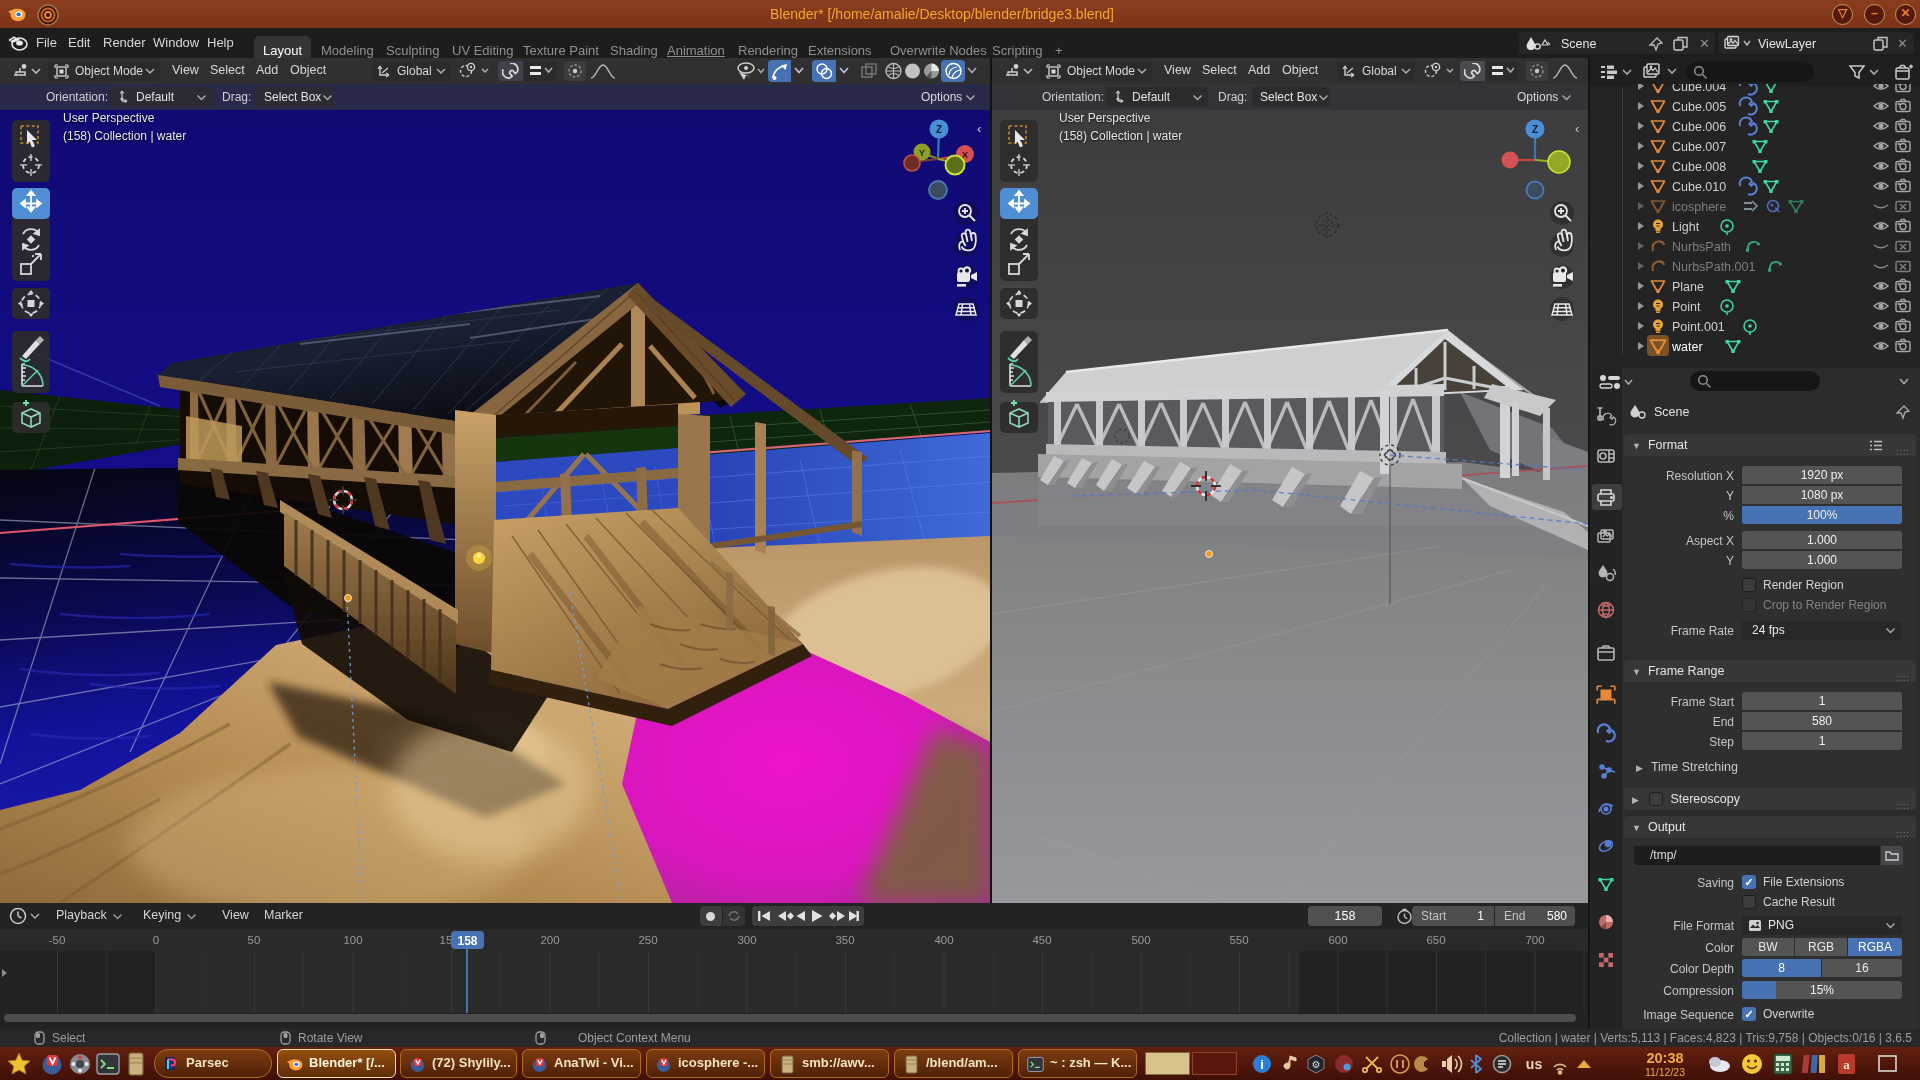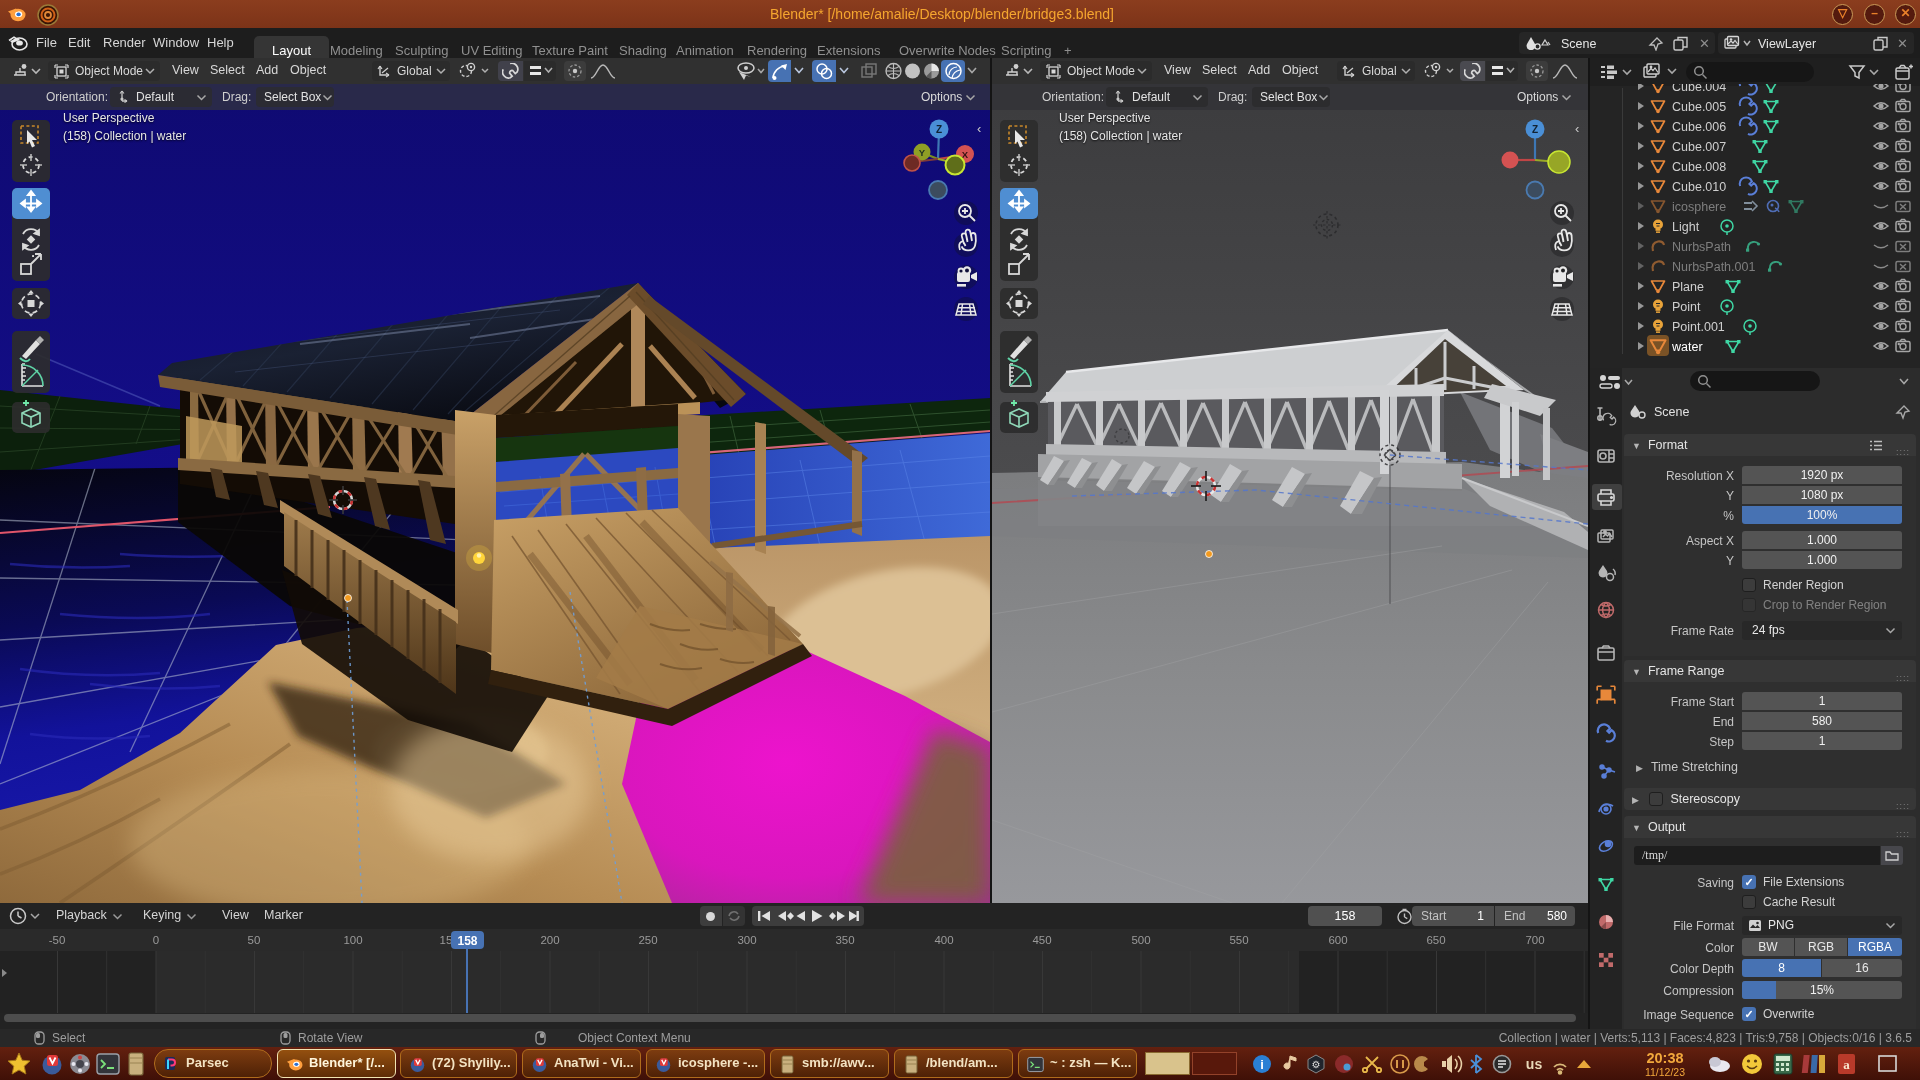--- a/index.html
+++ b/index.html
@@ -8,21 +8,21 @@
   .txt{position:absolute;white-space:nowrap;}
   
   #titlebar{left:0;top:0;width:1920px;height:28px;background:linear-gradient(#8b3d1e,#7c3318);}
   #title-text{left:0;top:6px;width:1884px;text-align:center;color:#f5a62f;font-size:14px;}
   .winbtn{position:absolute;top:4px;width:21px;height:21px;border-radius:50%;
      background:#541a0e;border:1.5px solid #c99a58;box-sizing:border-box;
      color:#e9812a;font-size:12px;text-align:center;line-height:17px;font-weight:bold;}
   
   #menubar{left:0;top:28px;width:1920px;height:30px;background:#1d1d1d;}
   .menuitem{position:absolute;top:35px;color:#d6d6d6;font-size:13px;}
-  .wstab{position:absolute;top:36px;height:30px;line-height:30px;color:#909090;font-size:13px;padding:0 18px;}
+  .wstab{position:absolute;top:36px;height:30px;line-height:30px;color:#909090;font-size:13px;padding:0 9px;}
   .wstab.active{background:#353535;color:#fefefe;border-radius:5px 5px 0 0;}
   
   .vphead{position:absolute;top:58px;height:26px;background:#303030;}
   .vhtxt{position:absolute;top:63px;color:#d8d8d8;font-size:12.5px;}
   .pill{position:absolute;top:61px;height:20px;background:#2b2b2b;border-radius:4px;color:#d8d8d8;font-size:12px;line-height:20px;}
   .orow{color:#cfcfcf;font-size:12px;}
   
   #outliner{left:1590px;top:58px;width:330px;height:310px;background:#242424;}
   #properties{left:1590px;top:368px;width:330px;height:661px;background:#2c2c2c;}
   
@@ -68,21 +68,21 @@
   <div class="menuitem" style="left:68px;">Edit</div>
   <div class="menuitem" style="left:103px;">Render</div>
   <div class="menuitem" style="left:153px;">Window</div>
   <div class="menuitem" style="left:207px;">Help</div>
   <div class="wstab active" style="left:254px;">Layout</div>
   <div class="wstab" style="left:312px;">Modeling</div>
   <div class="wstab" style="left:377px;">Sculpting</div>
   <div class="wstab" style="left:443px;">UV Editing</div>
   <div class="wstab" style="left:514px;">Texture Paint</div>
   <div class="wstab" style="left:601px;">Shading</div>
-  <div class="wstab" style="left:658px;">Animation</div>
+  <div class="wstab" style="left:658px;text-decoration:underline;">Animation</div>
   <div class="wstab" style="left:729px;">Rendering</div>
   <div class="wstab" style="left:799px;">Extensions</div>
   <div class="wstab" style="left:881px;">Overwrite Nodes</div>
   <div class="wstab" style="left:983px;">Scripting</div>
   <div class="wstab" style="left:1046px;">+</div>
 
   <div class="abs" style="left:1519px;top:32px;width:196px;height:22px;background:#262626;border-radius:4px;"></div>
   <svg class="abs" style="left:1526px;top:36px;" width="26" height="14" viewBox="0 0 26 14">
     <path d="M5,1 L9,8 A4.4 4.4 0 1 1 1,8 Z" fill="#e0e0e0"></path>
     <circle cx="11.5" cy="10.5" r="2.6" fill="none" stroke="#e0e0e0" stroke-width="1.3"></circle>
@@ -1359,21 +1359,21 @@
   <div class="val" style="top:344px;">580</div>
   <div class="lbl" style="top:367px;">Step</div>
   <div class="val" style="top:364px;border-radius:0 0 3px 3px;">1</div>
   <div class="txt" style="left:46px;top:392px;color:#c9c9c9;font-size:12.5px;"><span style="font-size:9px;color:#b0b0b0;margin-right:8px;">▶</span>Time Stretching</div>
 
   <div class="phead" style="top:420px;border-radius:4px;"><span class="caret" style="font-size:9px;">▶</span>
     <span class="cb off" style="position:static;display:inline-block;vertical-align:-3px;margin-right:7px;"></span>Stereoscopy<span class="grip">::::</span></div>
 
   <div class="phead" style="top:448px;"><span class="caret">▼</span>Output<span class="grip">::::</span></div>
   <div class="pbody" style="top:470px;height:191px;"></div>
-  <div class="abs" style="left:44px;top:478px;width:246px;height:19px;background:#1d1d1d;border-radius:3px 0 0 3px;color:#dcdcdc;font-size:12px;line-height:19px;"><span style="margin-left:8px;font-family:Liberation Serif, serif;">/tmp/</span></div>
+  <div class="abs" style="left:44px;top:478px;width:246px;height:19px;background:#1d1d1d;border-radius:3px 0 0 3px;color:#dcdcdc;font-size:12px;line-height:19px;"><span style="margin-left:16px;">/tmp/</span></div>
   <div class="abs" style="left:291px;top:478px;width:22px;height:19px;background:#47474c;border-radius:0 3px 3px 0;"></div>
   <svg class="abs" style="left:295px;top:481px;" width="14" height="13" viewBox="0 0 14 13">
     <path d="M1,3 h4 l1.5,2 H13 V11 H1 Z" fill="none" stroke="#d0d0d0" stroke-width="1.3"></path>
   </svg>
   <div class="lbl" style="top:508px;">Saving</div>
   <div class="cb on" style="left:152px;top:507px;">✓</div>
   <div class="cblbl" style="left:173px;top:507px;">File Extensions</div>
   <div class="cb off" style="left:152px;top:527px;"></div>
   <div class="cblbl" style="left:173px;top:527px;">Cache Result</div>
   <div class="lbl" style="top:551px;">File Format</div>

